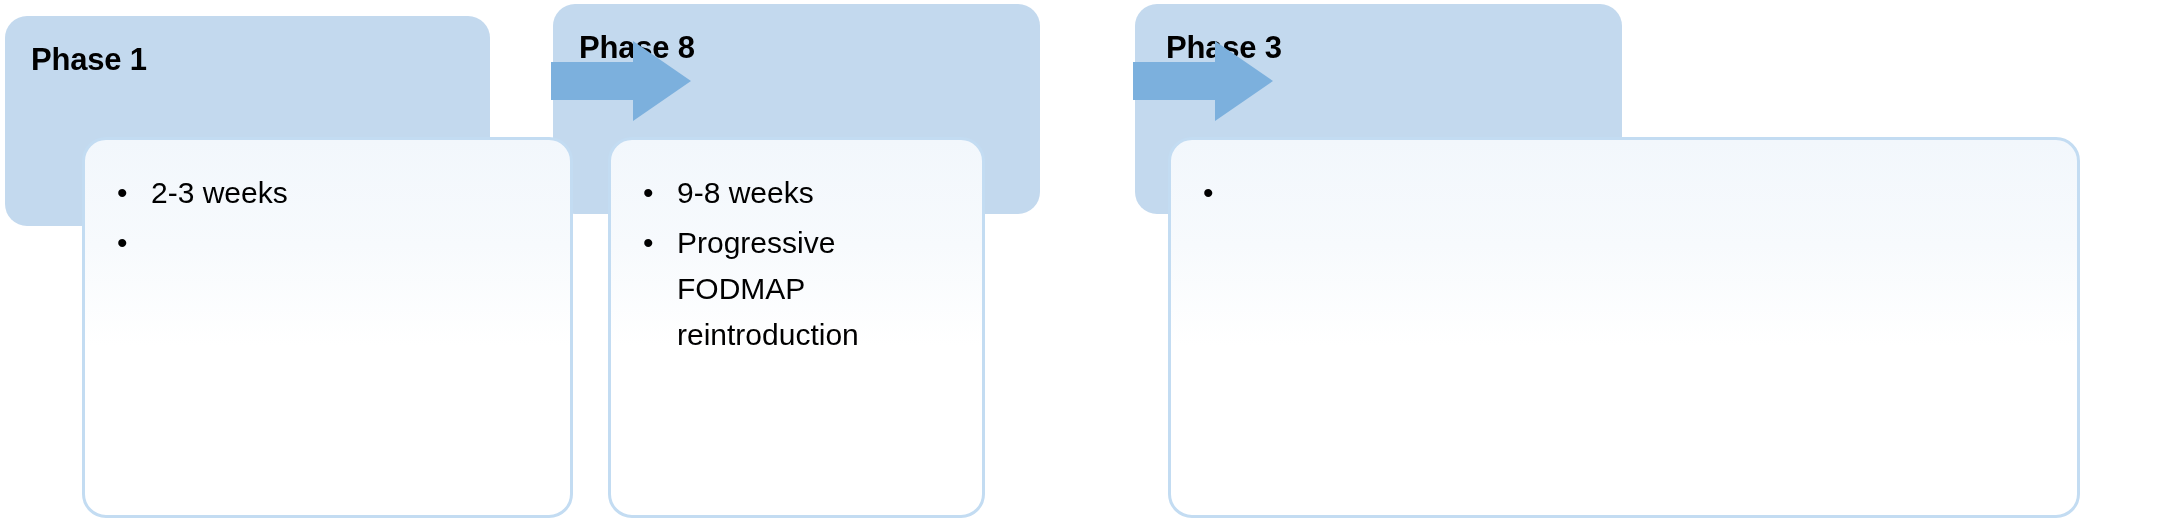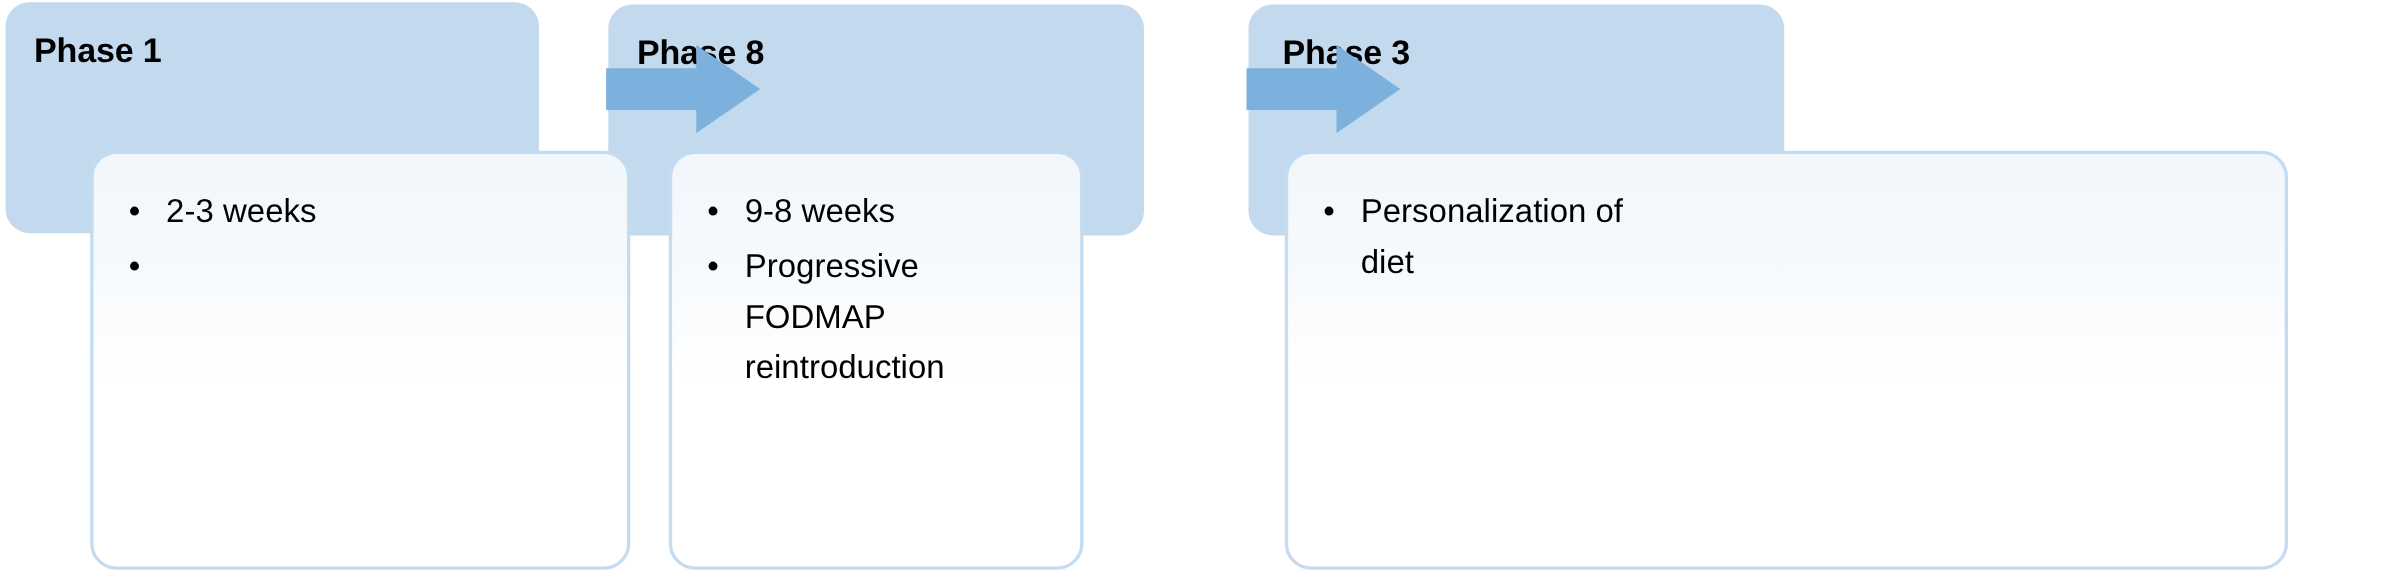--- a/index.html
+++ b/index.html
@@ -75,21 +75,21 @@
     position: absolute;
     z-index: 3;
   }
   .phase-arrow svg { display: block; }
 </style>
 </head>
 <body>
 
 <div id="canvas">
 
-  <div class="phase-panel" style="left:5px; top:2px; width:485px; height:210px;">
+  <div class="phase-panel" style="left:5px; top:16px; width:485px; height:210px;">
     <div class="phase-title" style="left:26px; top:26px;">Phase 1</div>
   </div>
 
   <div class="phase-card" style="left:82px; top:137px; width:491px; height:381px;">
     <ul class="card-list" style="top:30px;">
       <li class="card-item">
         <span class="bullet">•</span>
         <span>2-3 weeks</span>
       </li>
       <li class="card-item">
@@ -128,18 +128,17 @@
   </div>
 
   <div class="phase-panel" style="left:1135px; top:4px; width:487px; height:210px;">
     <div class="phase-title" style="left:31px; top:26px;">Phase 3</div>
   </div>
 
   <div class="phase-card" style="left:1168px; top:137px; width:912px; height:381px;">
     <ul class="card-list" style="top:30px; left:28px; width:330px;">
       <li class="card-item">
         <span class="bullet">•</span>
-        <span>Personalization of diet</span>
       </li>
     </ul>
   </div>
 
 </div>
 
 </body></html>

